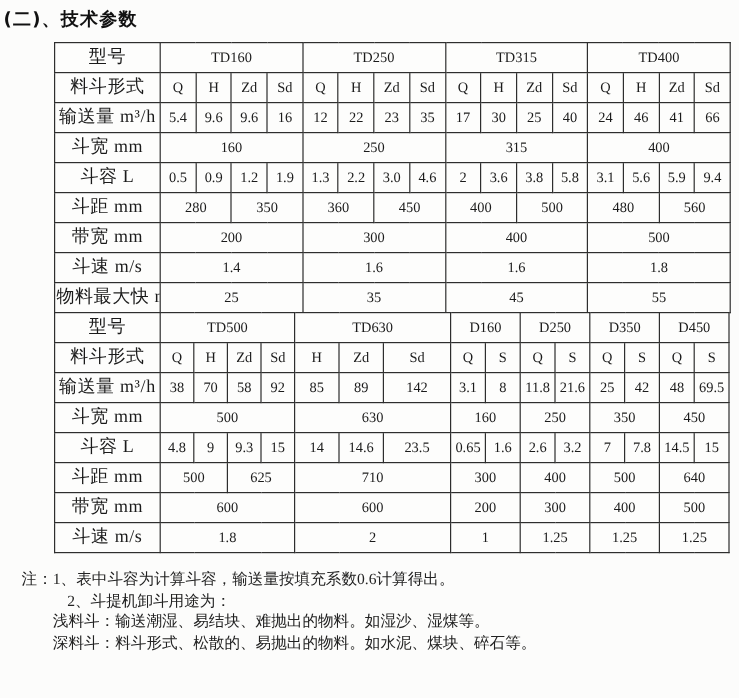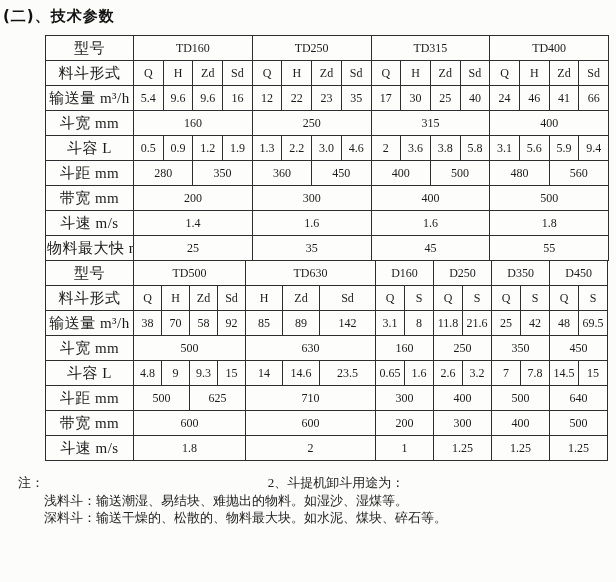--- a/index.html
+++ b/index.html
@@ -35,21 +35,21 @@
   col.c-630b{width:56px;}
   col.c-d{width:29px;}
   .notes{
     margin:13px 0 0 18px;
     font-size:13px;line-height:17.5px;color:#222;
     display:flex;align-items:flex-start;
   }
   .notes-prefix{flex:0 0 auto;}
   .notes-lines{flex:1 1 auto;}
   .note-line{white-space:nowrap;}
-  .note-line.indent{padding-left:12px;text-align:center;}
+  .note-line.indent{padding-left:12px;}
 </style>
 </head>
 <body>
 
 <div class="title">(二)、技术参数</div>
 
 <div class="table-wrap">
   <table class="first">
     <colgroup>
       <col class="c-label">
@@ -296,17 +296,18 @@
           <td colspan="2">1.25</td>
           <td colspan="2">1.25</td>
         </tr>
       </tbody>
   </table>
 </div>
 
 <div class="notes">
   <span class="notes-prefix">注：</span>
   <div class="notes-lines">
+    <div class="note-line">1、表中斗容为计算斗容，输送量按填充系数0.6计算得出。</div>
     <div class="note-line indent">2、斗提机卸斗用途为：</div>
     <div class="note-line">浅料斗：输送潮湿、易结块、难抛出的物料。如湿沙、湿煤等。</div>
-    <div class="note-line">深料斗：输送干燥的、松散的、物料最大块。如水泥、煤块、碎石等。</div>
+    <div class="note-line">深料斗：料斗形式、松散的、易抛出的物料。如水泥、煤块、碎石等。</div>
   </div>
 </div>
 
 </body></html>

